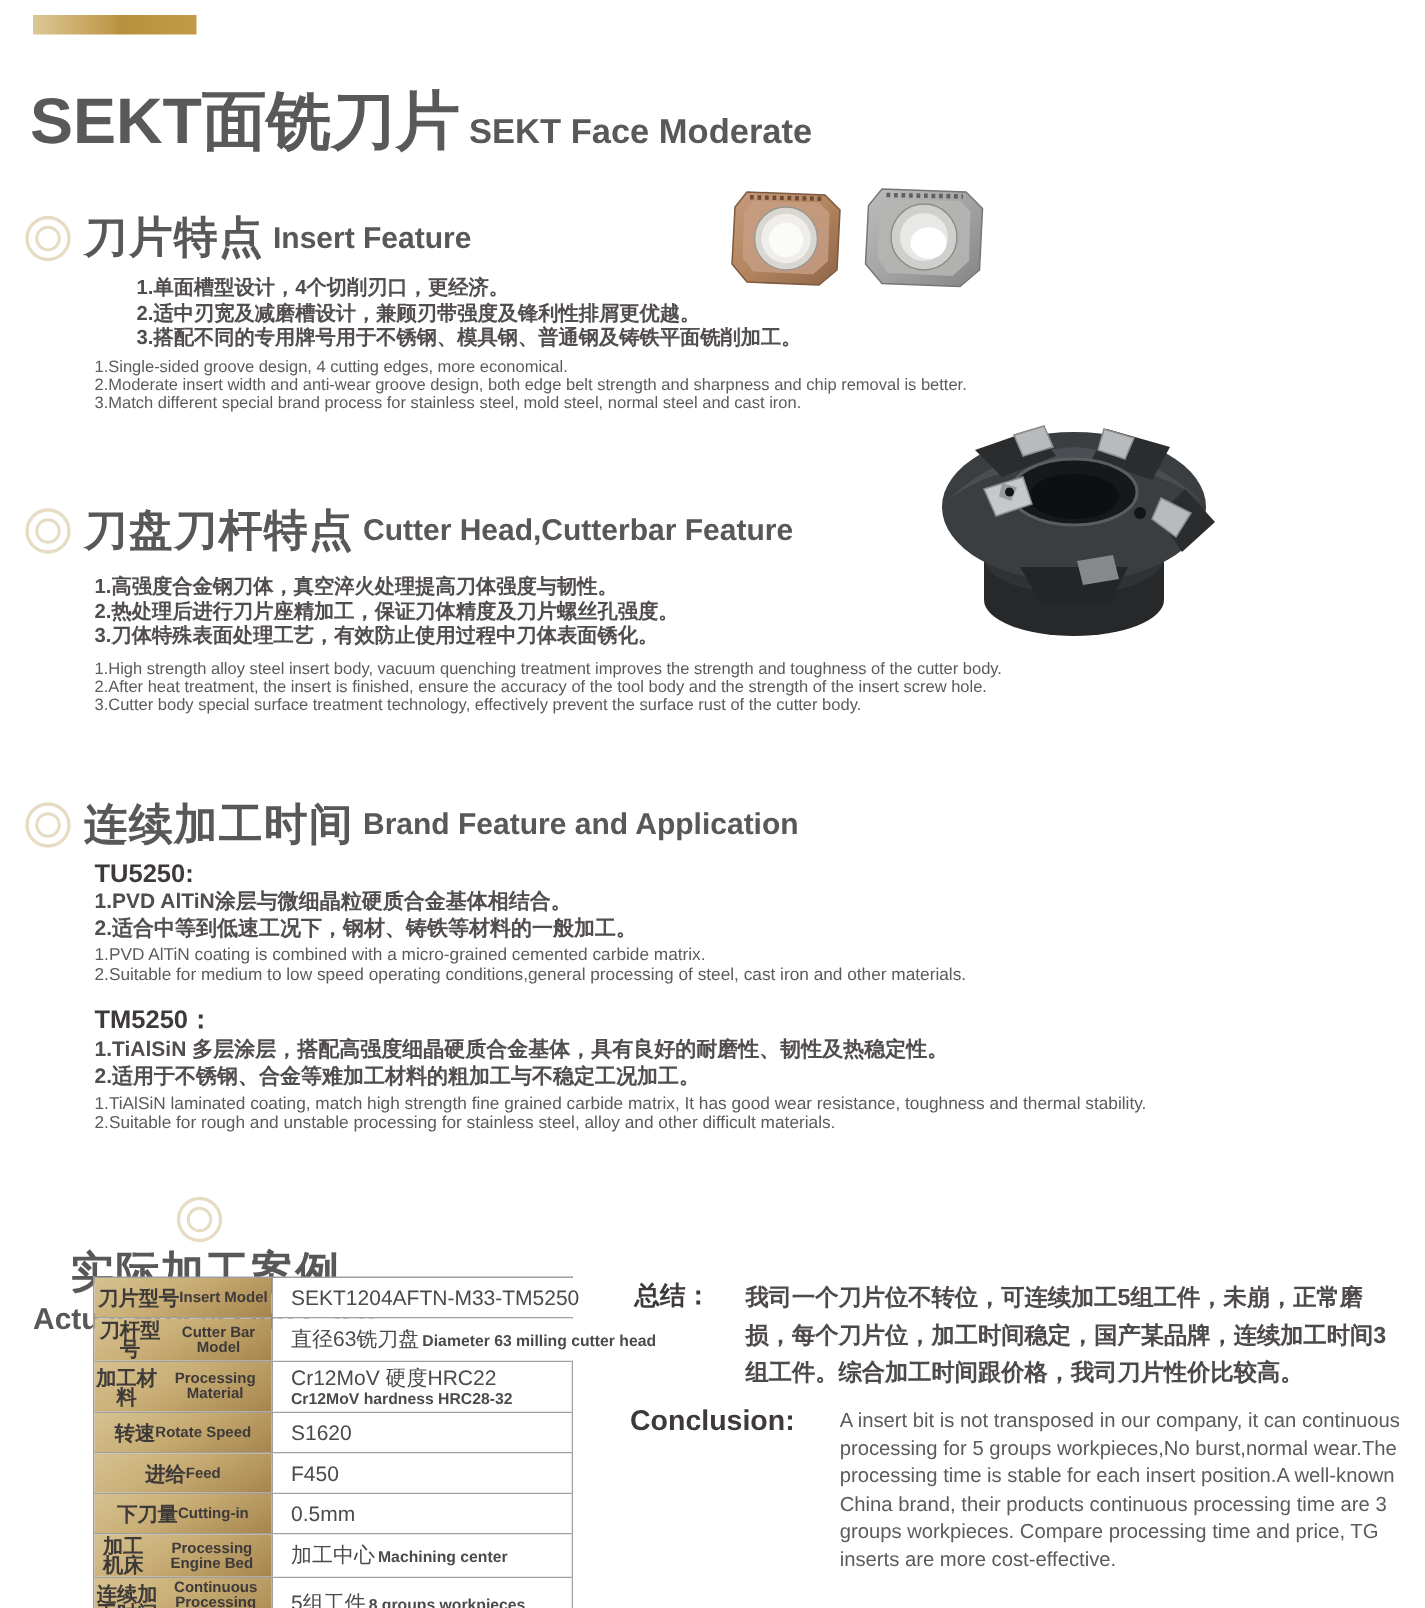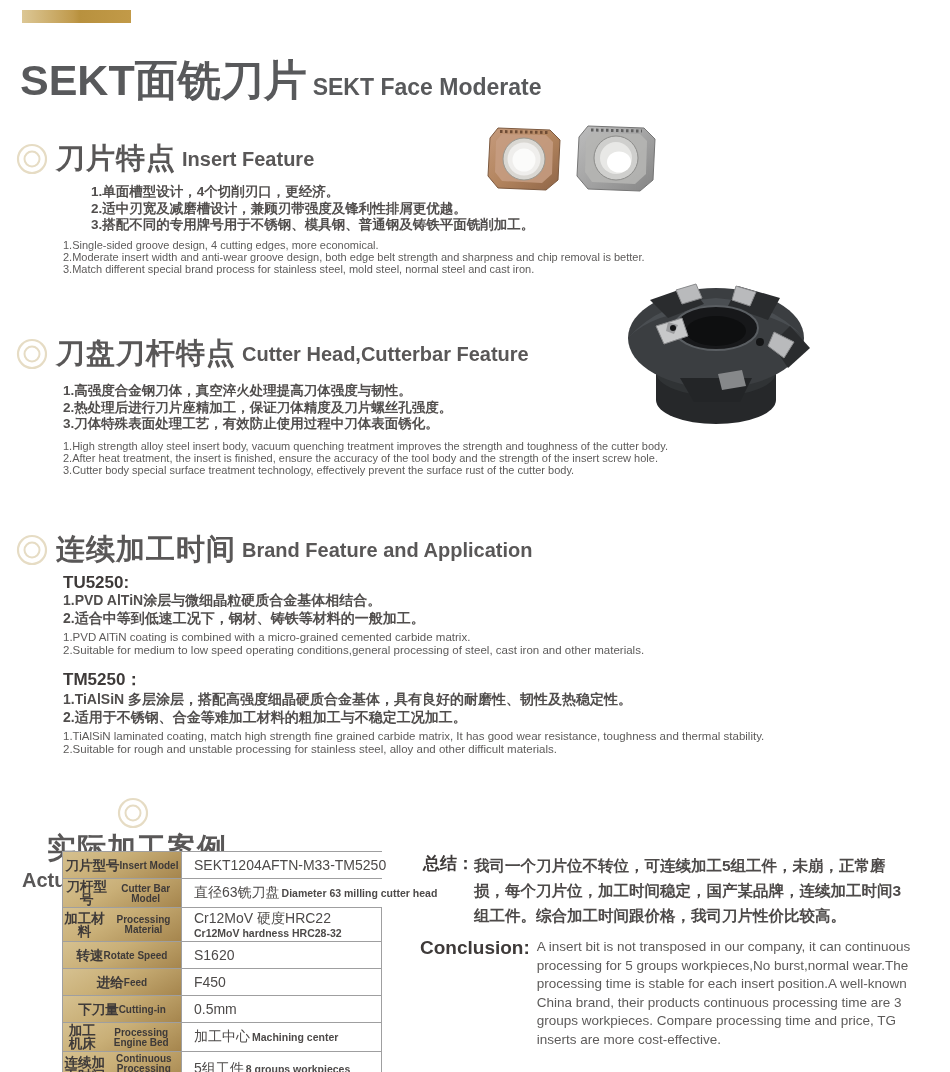--- a/index.html
+++ b/index.html
@@ -44,21 +44,21 @@
   .tval{flex:1;background:#fff;display:flex;flex-direction:column;justify-content:center;
     padding:2px 4px 2px 12px;}
   .vline{display:flex;align-items:baseline;white-space:nowrap;}
   .vmain{font-size:14px;font-weight:400;color:#4d4a49;}
   .vinline{font-size:10.5px;font-weight:700;color:#4d4a49;margin-left:2px;}
   .vsub{font-size:10.5px;font-weight:700;color:#4d4a49;line-height:11px;}
   .vsub:empty{display:none;}
   .vinline:empty{display:none;}
 
   
-  .sumrow{display:flex;align-items:flex-start;}
+  .sumrow{display:flex;align-items:flex-start;gap:23px;}
   .sum-label{font-size:17px;font-weight:800;color:#3e3a39;flex:0 0 auto;line-height:22px;}
   .sum-text{font-size:15.5px;font-weight:700;color:#4d4a49;line-height:25px;width:428px;}
   .con-label{font-size:19px;font-weight:800;color:#3e3a39;flex:0 0 auto;line-height:19px;margin-right:7px;}
   .con-text{font-size:13.5px;color:#5d5b5a;line-height:18.6px;width:378px;}
 
   .img-box{display:block;}
 </style>
 </head>
 <body>
 

